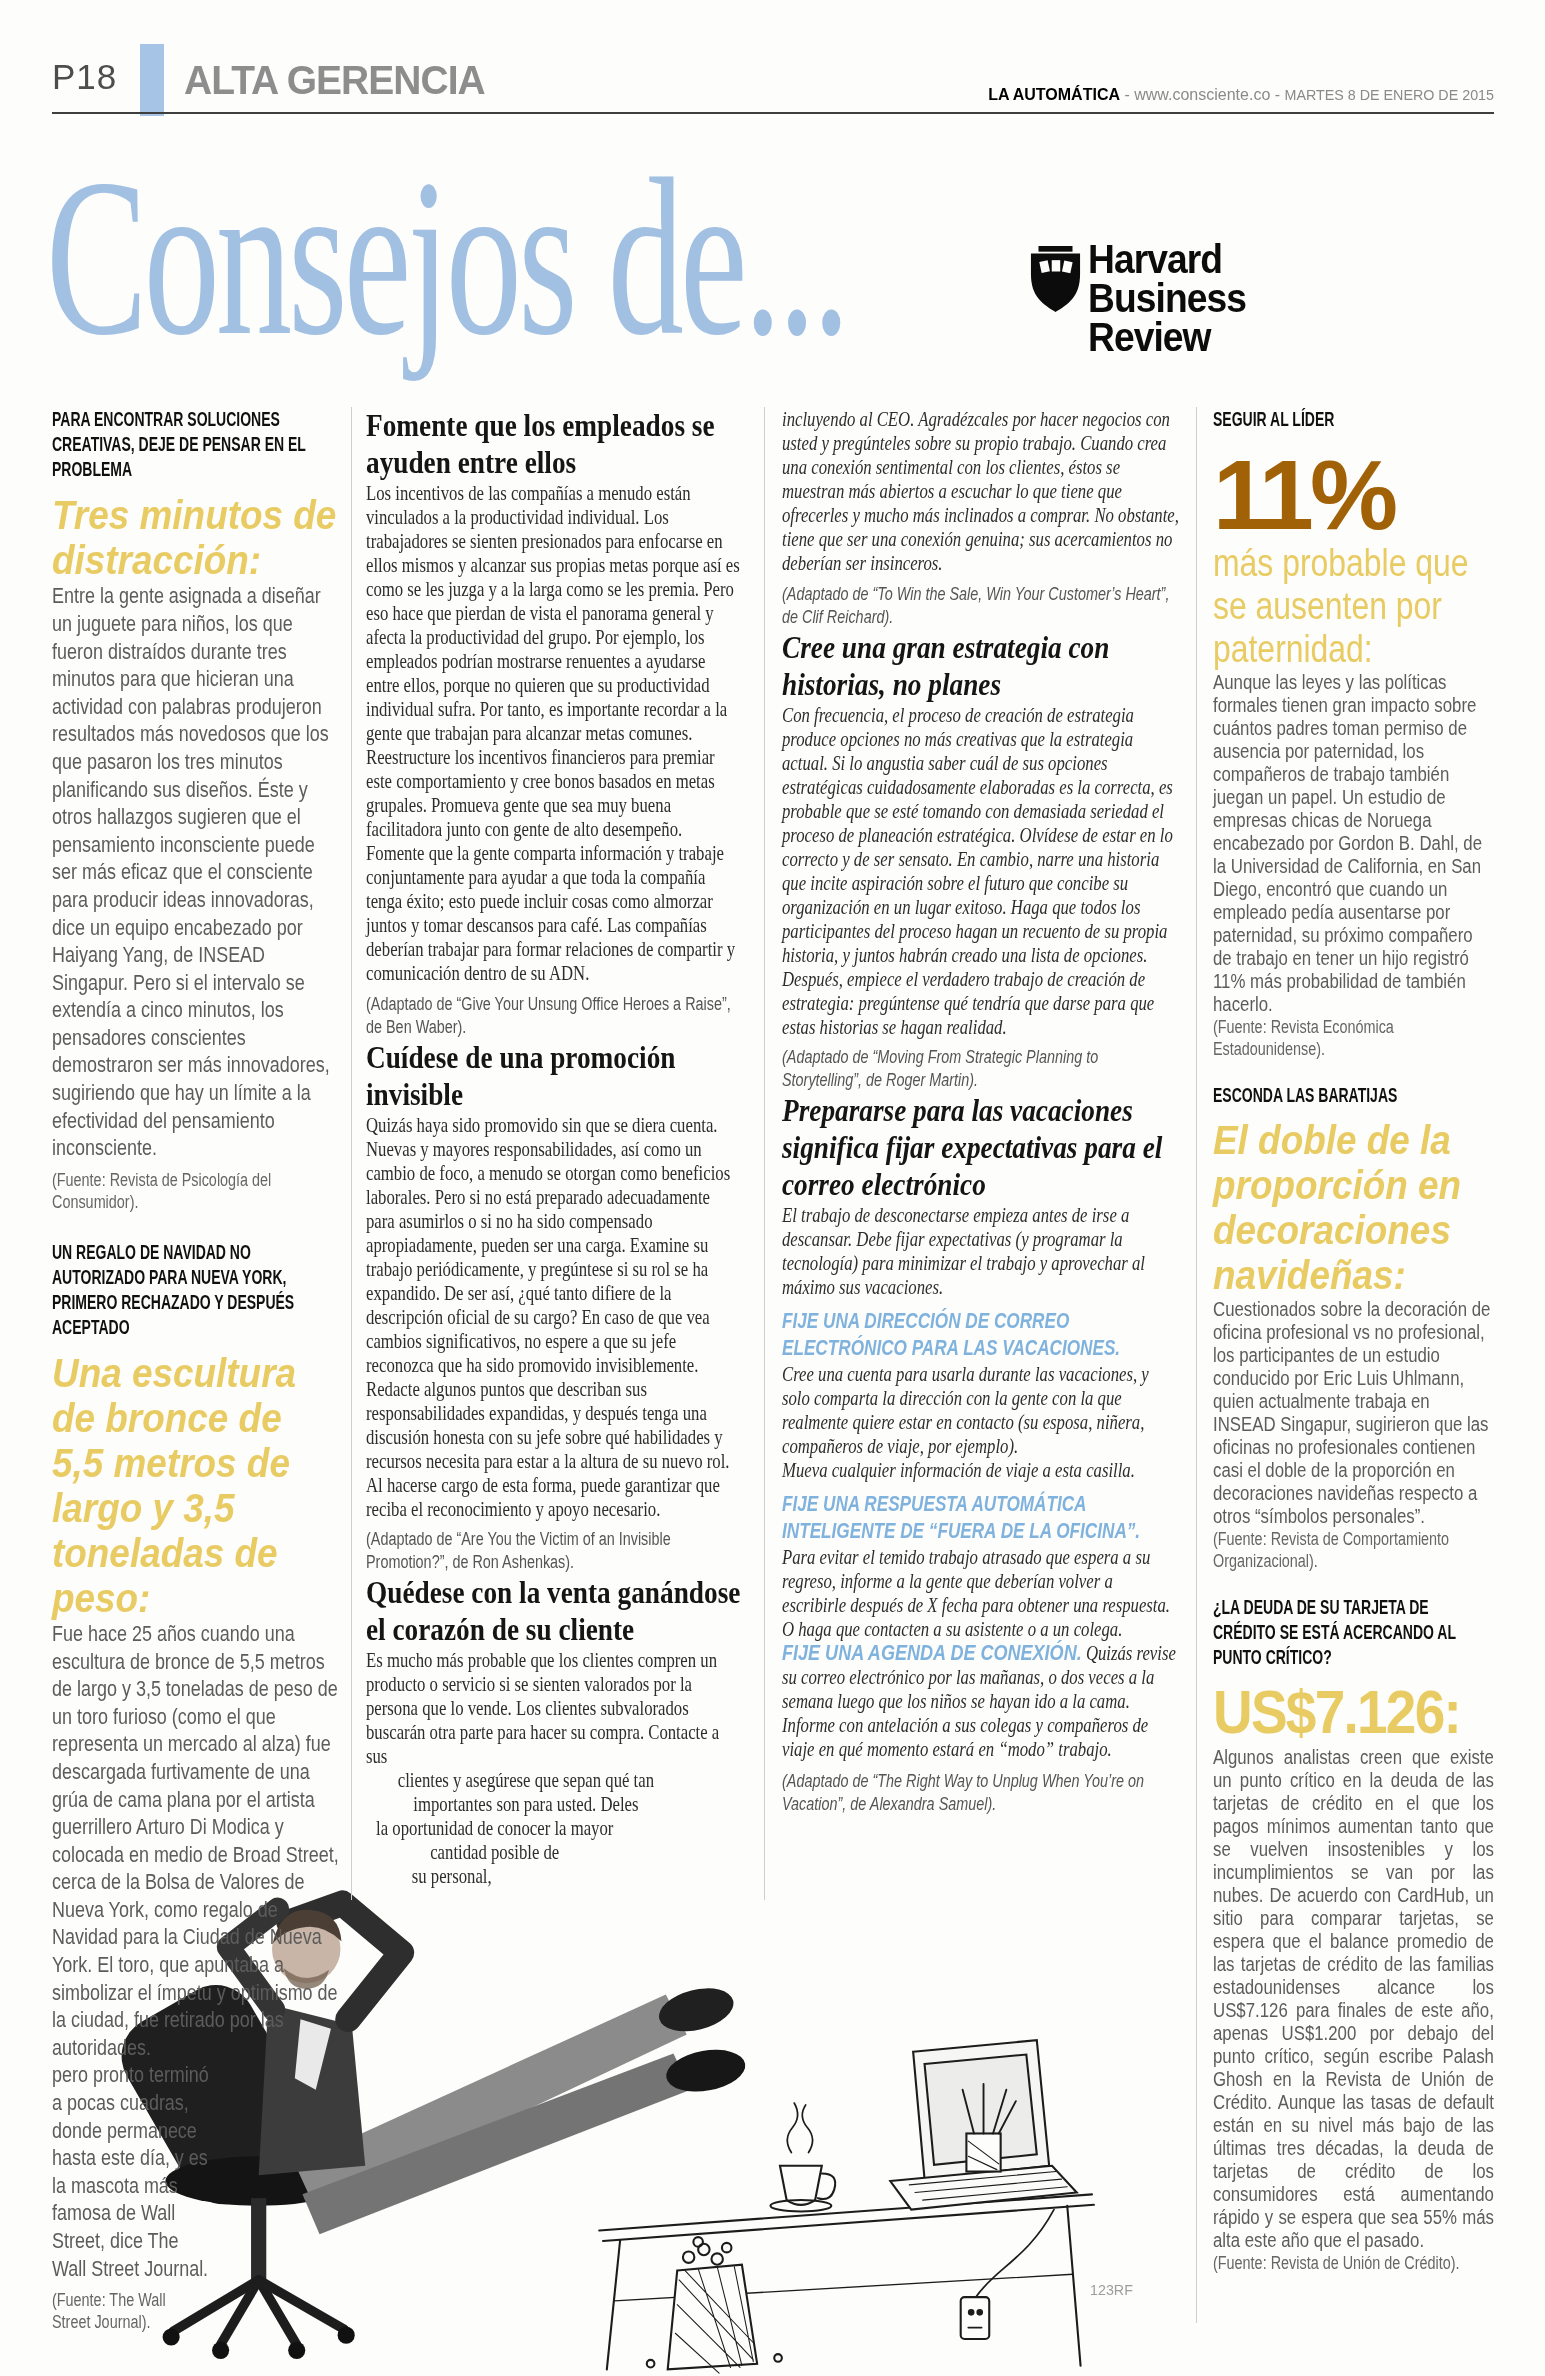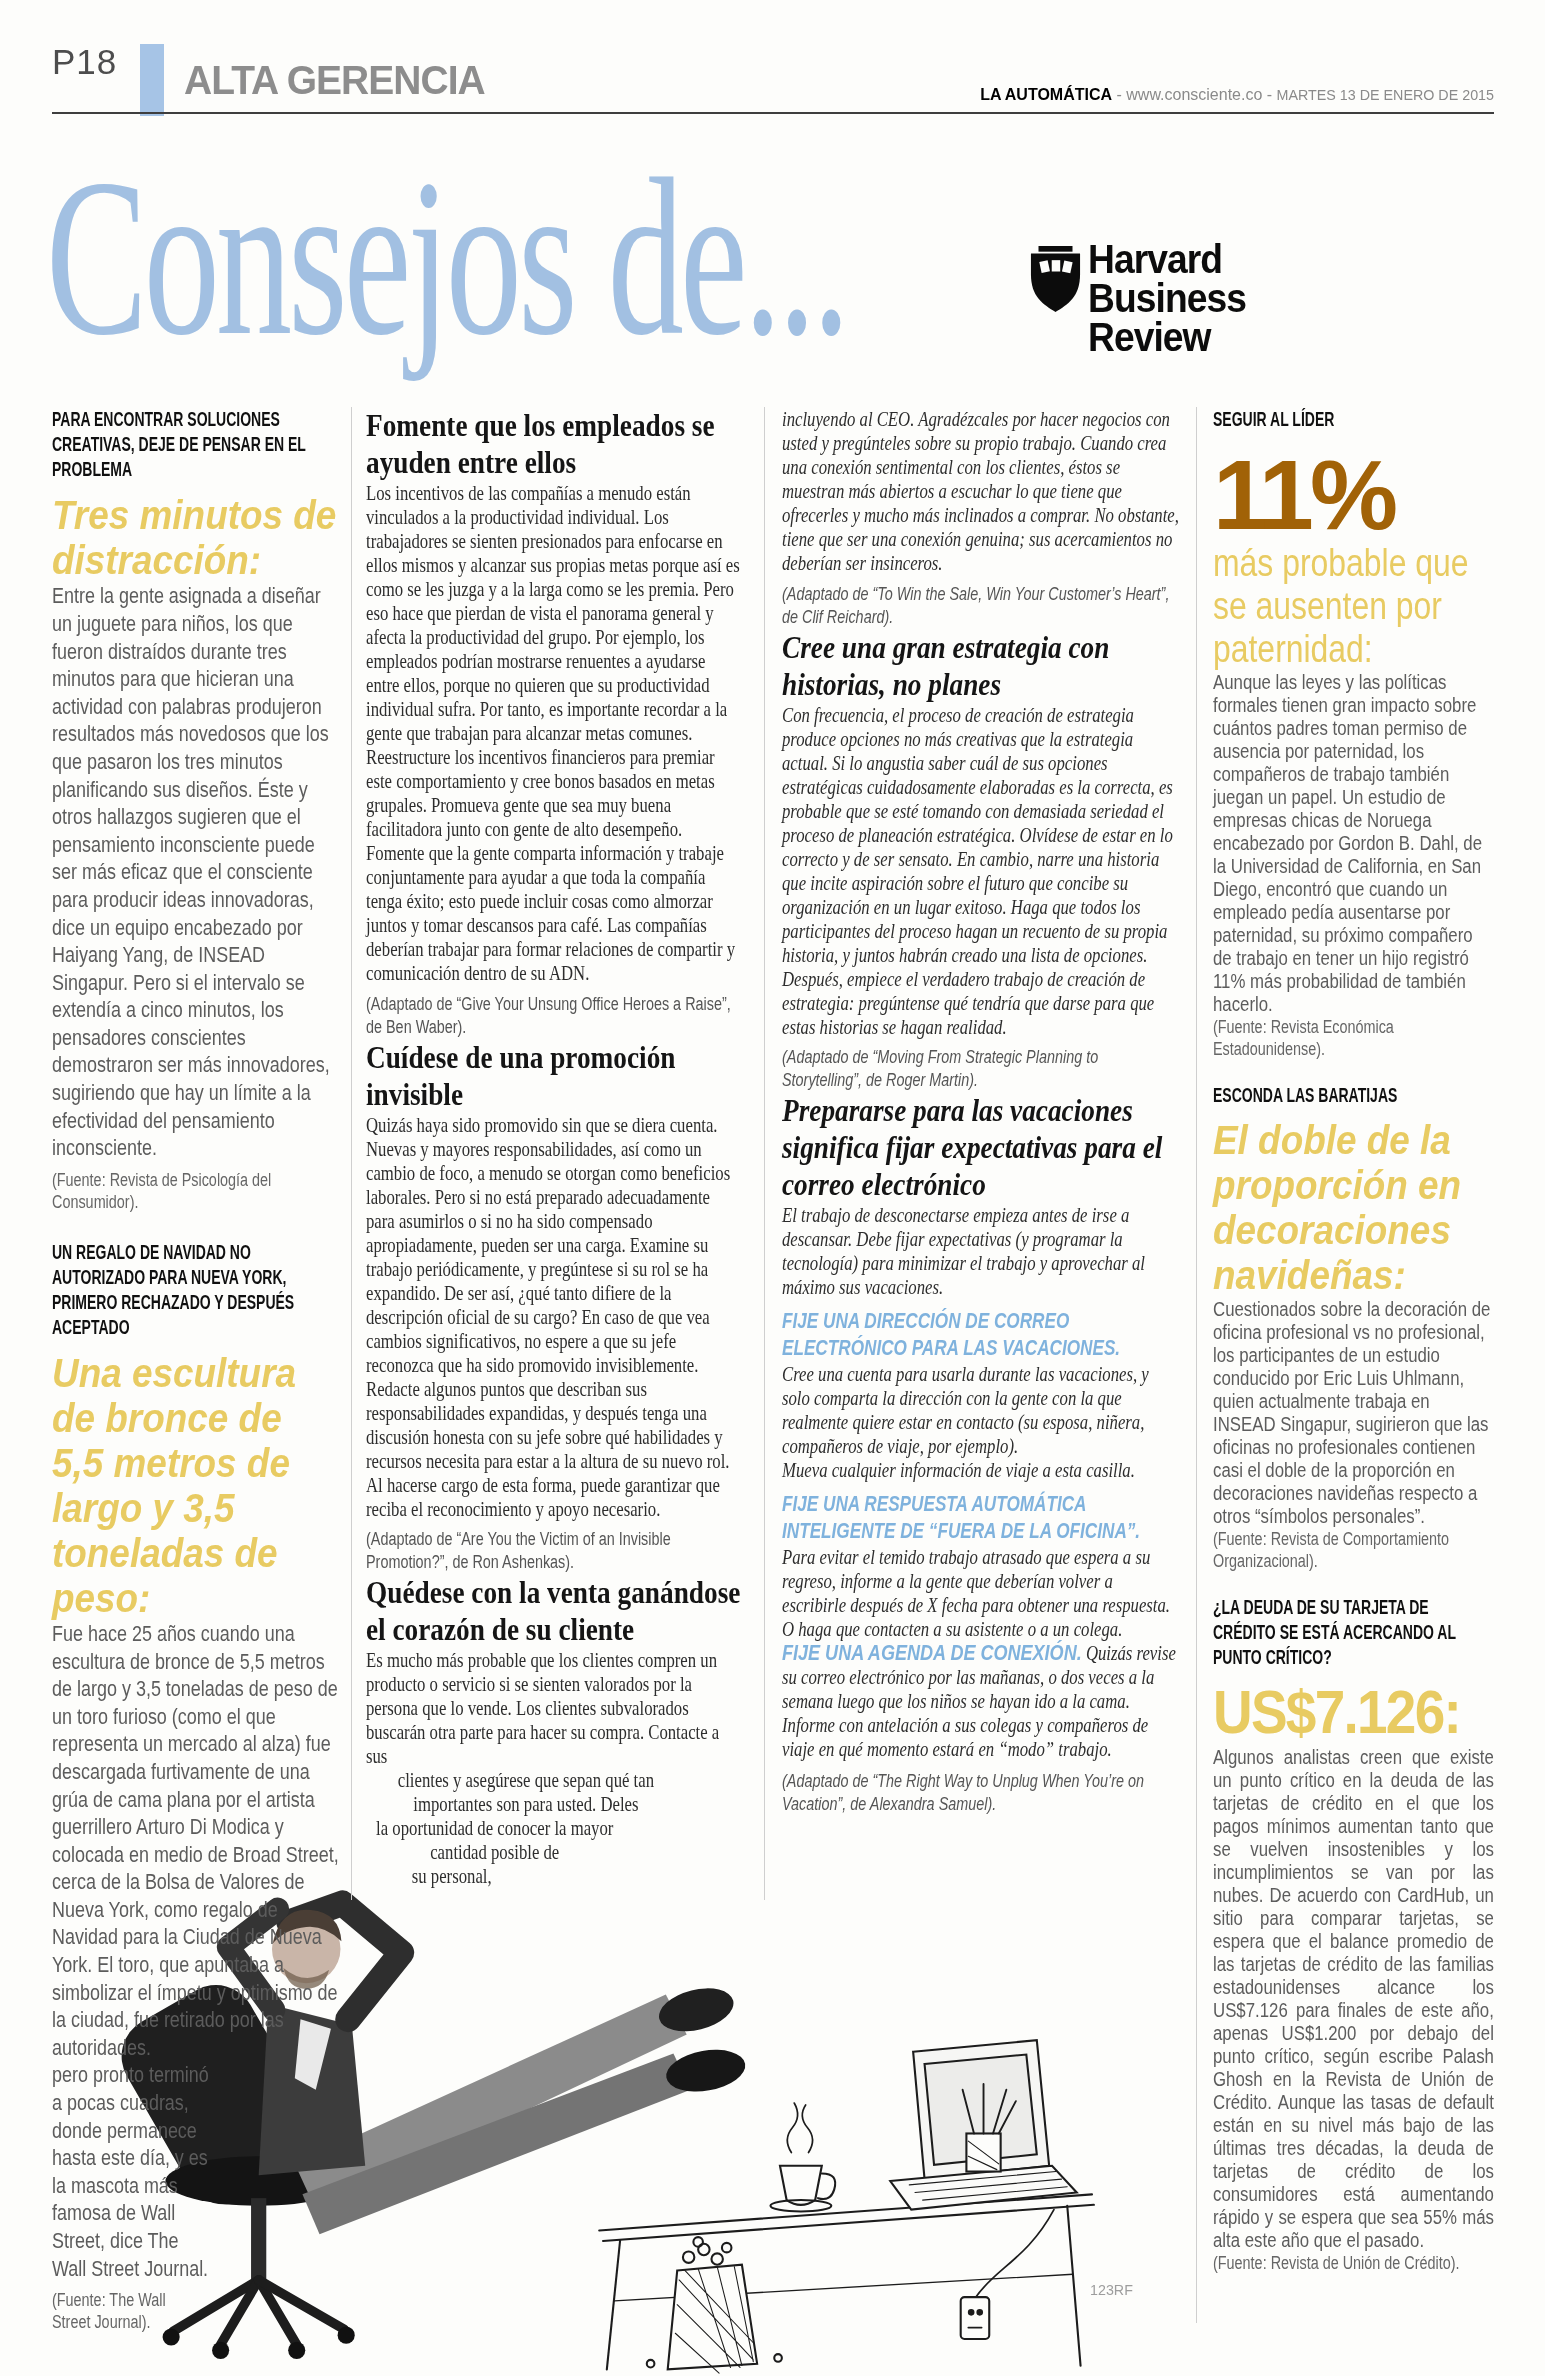--- a/index.html
+++ b/index.html
@@ -3,21 +3,21 @@
 <meta charset="utf-8">
 <style>
   html,body { margin:0; padding:0; background:#e9e9e9; }
   .page {
     position:relative; width:1546px; height:2377px; margin:0 auto;
     background:#fdfdfb; overflow:hidden;
     font-family:"Liberation Sans", sans-serif;
     -webkit-font-smoothing:antialiased;
   }
   
-  .pagenum { position:absolute; left:52px; top:42px; font-size:35px; color:#4d4d4d; letter-spacing:1px; }
+  .pagenum { position:absolute; left:52px; top:57px; font-size:35px; color:#4d4d4d; letter-spacing:1px; }
   .bluebar { position:absolute; left:140px; top:44px; width:24px; height:72px; background:#a6c4e6; }
   .section-title { position:absolute; left:184px; top:57px; font-size:41px; font-weight:bold; color:#8d8d8d;
     letter-spacing:-1px; transform:scaleX(.95); transform-origin:0 0; }
   .masthead { position:absolute; right:52px; top:86px; font-size:16px; color:#8a8a8a; }
   .masthead .paper { font-weight:bold; color:#000; }
   .masthead .date { font-size:14.3px; }
   .head-rule { position:absolute; left:52px; right:52px; top:112px; height:1.9px; background:#3e3e3e; }
 
   
   .main-title {
@@ -85,21 +85,21 @@
 </style>
 </head>
 <body>
 
 <div class="page">
 
   <div class="pagenum">P18</div>
   <div class="bluebar"></div>
   <div class="section-title">ALTA GERENCIA</div>
   <div class="masthead">
-    <span class="paper">LA AUTOMÁTICA</span><span> - </span><span>www.consciente.co</span><span> - </span><span class="date">MARTES 13 DE ENERO DE 2015</span>
+    <span class="paper">LA AUTOMÁTICA</span><span> - </span><span>www.consciente.co</span><span> - </span><span class="date">MARTES 8 DE ENERO DE 2015</span>
   </div>
   <div class="head-rule"></div>
 
   <div class="main-title">Consejos de...</div>
   <div class="hbr">
     <svg class="hbr-shield" width="53" height="68" viewBox="0 0 56 72">
       <rect x="10" y="0" width="36" height="6" fill="#0c0c0c"></rect>
       <path d="M2,8 h52 v22 c0,24 -13,32 -26,40 c-13,-8 -26,-16 -26,-40 z" fill="#0c0c0c"></path>
       <rect x="12" y="16" width="9" height="12" fill="#fdfdfb" transform="rotate(-12 16 22)"></rect>
       <rect x="24" y="15" width="9" height="12" fill="#fdfdfb"></rect>

